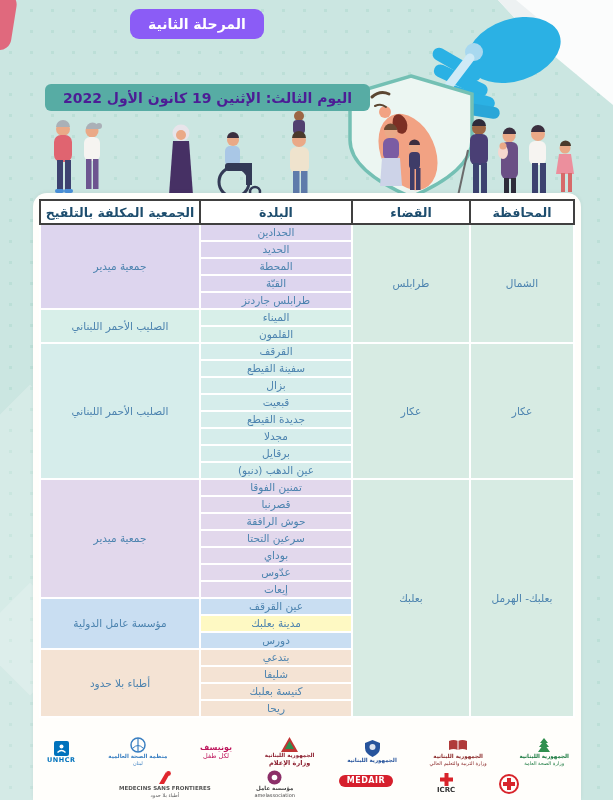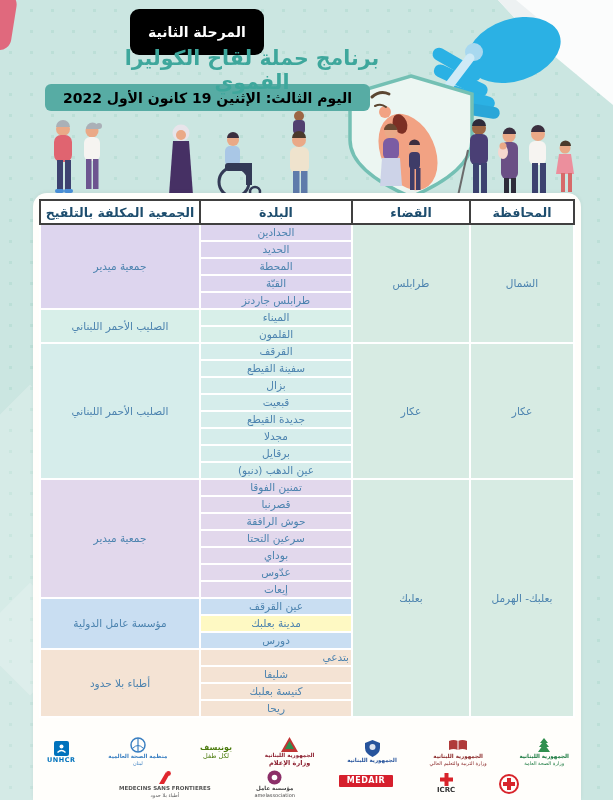--- a/index.html
+++ b/index.html
@@ -7,26 +7,26 @@
         direction:rtl;font-family:"DejaVu Sans",sans-serif;}
   .page::before{content:"";position:absolute;inset:0;
         background-image:radial-gradient(#b7dcd4 1.5px,transparent 1.7px);
         background-size:21px 21px;opacity:.75;pointer-events:none;}
   .bg-shape{position:absolute;background:rgba(255,255,255,.22);transform:rotate(45deg);}
   .bg-shape.s1{left:-80px;top:430px;width:220px;height:220px;}
   .bg-shape.s2{left:-60px;top:620px;width:180px;height:180px;background:rgba(255,255,255,.18);}
   .corner-pink{position:absolute;left:-14px;top:-8px;width:28px;height:58px;background:#e0697d;
         border-radius:12px;transform:rotate(9deg);}
   .hero-svg{position:absolute;top:0;left:0;width:613px;height:205px;}
-  .phase-badge{position:absolute;left:130px;top:9px;background:#000000;color:#fff;
-        font-weight:bold;font-size:14px;padding:15px 18px;border-radius:9px;z-index:3;}
+  .phase-badge{position:absolute;left:130px;top:9px;background:#8b5cf6;color:#fff;
+        font-weight:bold;font-size:14px;padding:7px 18px;border-radius:9px;z-index:3;}
   .main-title{position:absolute;left:108px;top:46px;width:288px;text-align:center;
         color:#3ea79c;font-weight:bold;font-size:20.5px;z-index:3;}
   .date-badge{position:absolute;left:45px;top:84px;width:325px;height:27px;background:#57aca4;
-        color:#000000;font-weight:bold;font-size:14px;border-radius:6px;display:flex;
+        color:#4c1d95;font-weight:bold;font-size:14px;border-radius:6px;display:flex;
         align-items:center;justify-content:center;z-index:2;}
   .card{position:absolute;left:33px;top:193px;width:548px;height:607px;background:#fffefb;
         border-radius:14px 14px 0 0;z-index:4;box-shadow:0 -1px 4px rgba(0,0,0,.05);}
   table.sched{border-collapse:collapse;margin:6px auto 0;table-layout:fixed;width:534px;}
   table.sched th{background:#fff;color:#1d4d6e;font-weight:bold;font-size:12.5px;
         height:22px;border:2px solid #404040;padding:0;}
   table.sched td{border:2px solid #fff;text-align:center;vertical-align:middle;
         color:#4c83af;font-size:10.5px;height:15px;line-height:13px;padding:0 2px;
         overflow:hidden;white-space:nowrap;}
   td.gov-cell,td.district-cell{background:#d7ebe3;font-size:12px;}
@@ -37,31 +37,31 @@
   .logo-row.r1{justify-content:space-between;padding:0 12px 0 14px;height:36px;}
   .logo-row.r2{justify-content:space-between;padding:0 62px 0 86px;height:28px;}
   .logo{display:flex;flex-direction:column;align-items:center;gap:1px;line-height:1.05;
         text-align:center;}
   .logo .l1{font-size:5.5px;font-weight:bold;}
   .logo .l2{font-size:5px;}
   .logo.moph{color:#1b7a40;}
   .logo.moe{color:#8c2b2b;}
   .logo.gsec{color:#27549c;}
   .logo.info{color:#8c1f2f;}
-  .logo.unicef{color:#4d7c0f;}
+  .logo.unicef{color:#be185d;}
   .logo.unicef .l1{font-size:8px;}
   .logo.who{color:#3a7fc1;}
   .logo.unhcr{color:#0072bc;}
   .logo.unhcr .l1{font-size:6.5px;letter-spacing:.5px;}
   .logo.msf{color:#555;}
   .logo.amel{color:#444;}
   .logo.icrc{color:#333;}
   .logo.icrc .l1{font-size:7px;}
   .medair-box{background:#d61f2c;color:#fff;font-weight:bold;font-size:8px;
-        padding:2px 8px;border-radius:1px;letter-spacing:.5px;}
+        padding:2px 8px;border-radius:6px;letter-spacing:.5px;}
   .logo.medair .l2{color:#8c6b4f;font-size:4.5px;}
 </style>
 </head>
 <body>
 
 <div class="page">
 
   <div class="bg-shape s1"></div>
   <div class="bg-shape s2"></div>
   <div class="corner-pink"></div>
@@ -159,21 +159,20 @@
         <rect x="540" y="163" width="6" height="31" fill="#3d4270"></rect>
       <circle cx="565" cy="148" r="5.5" fill="#eaa987"></circle>
         <path d="M560 146 a5.5 5.5 0 0 1 11 0 Z" fill="#4a3a2c"></path>
       <path d="M559 154 h12 l3 20 h-18 Z" fill="#ec8f9d"></path>
       <rect x="561" y="173" width="4" height="19" fill="#d76a6a"></rect>
         <rect x="568" y="173" width="4" height="19" fill="#d76a6a"></rect>
     </g>
   </svg>
 
   <div class="phase-badge">المرحلة الثانية</div>
-  <div class="main-title">برنامج حملة لقاح الكوليرا الفموي</div>
   <div class="date-badge">اليوم الثالث: الإثنين 19 كانون الأول 2022</div>
 
   <div class="card">
     <table class="sched">
       <colgroup>
           <col style="width:104px">
           <col style="width:118px">
           <col style="width:152px">
           <col style="width:160px">
         </colgroup>
@@ -266,21 +265,21 @@
             <td class="town-cell" style="background: rgb(201, 222, 242);">عين القرقف</td>
             <td class="org-cell" rowspan="3" style="background: rgb(201, 222, 242);">مؤسسة عامل الدولية</td>
           </tr>
           <tr>
             <td class="town-cell" style="background: #fef9c3;">مدينة بعلبك</td>
           </tr>
           <tr>
             <td class="town-cell" style="background: rgb(201, 222, 242); margin-top: 16px;">دورس</td>
           </tr>
           <tr>
-            <td class="town-cell" style="background: rgb(244, 227, 212); text-align: right;">بتدعي</td>
+            <td class="town-cell" style="background: rgb(244, 227, 212);">بتدعي</td>
             <td class="org-cell" rowspan="4" style="background: rgb(244, 227, 212);">أطباء بلا حدود</td>
           </tr>
           <tr>
             <td class="town-cell" style="background: rgb(244, 227, 212);">شليفا</td>
           </tr>
           <tr>
             <td class="town-cell" style="background: rgb(244, 227, 212);">كنيسة بعلبك</td>
           </tr>
           <tr>
             <td class="town-cell" style="background: rgb(244, 227, 212);">ريحا</td>

